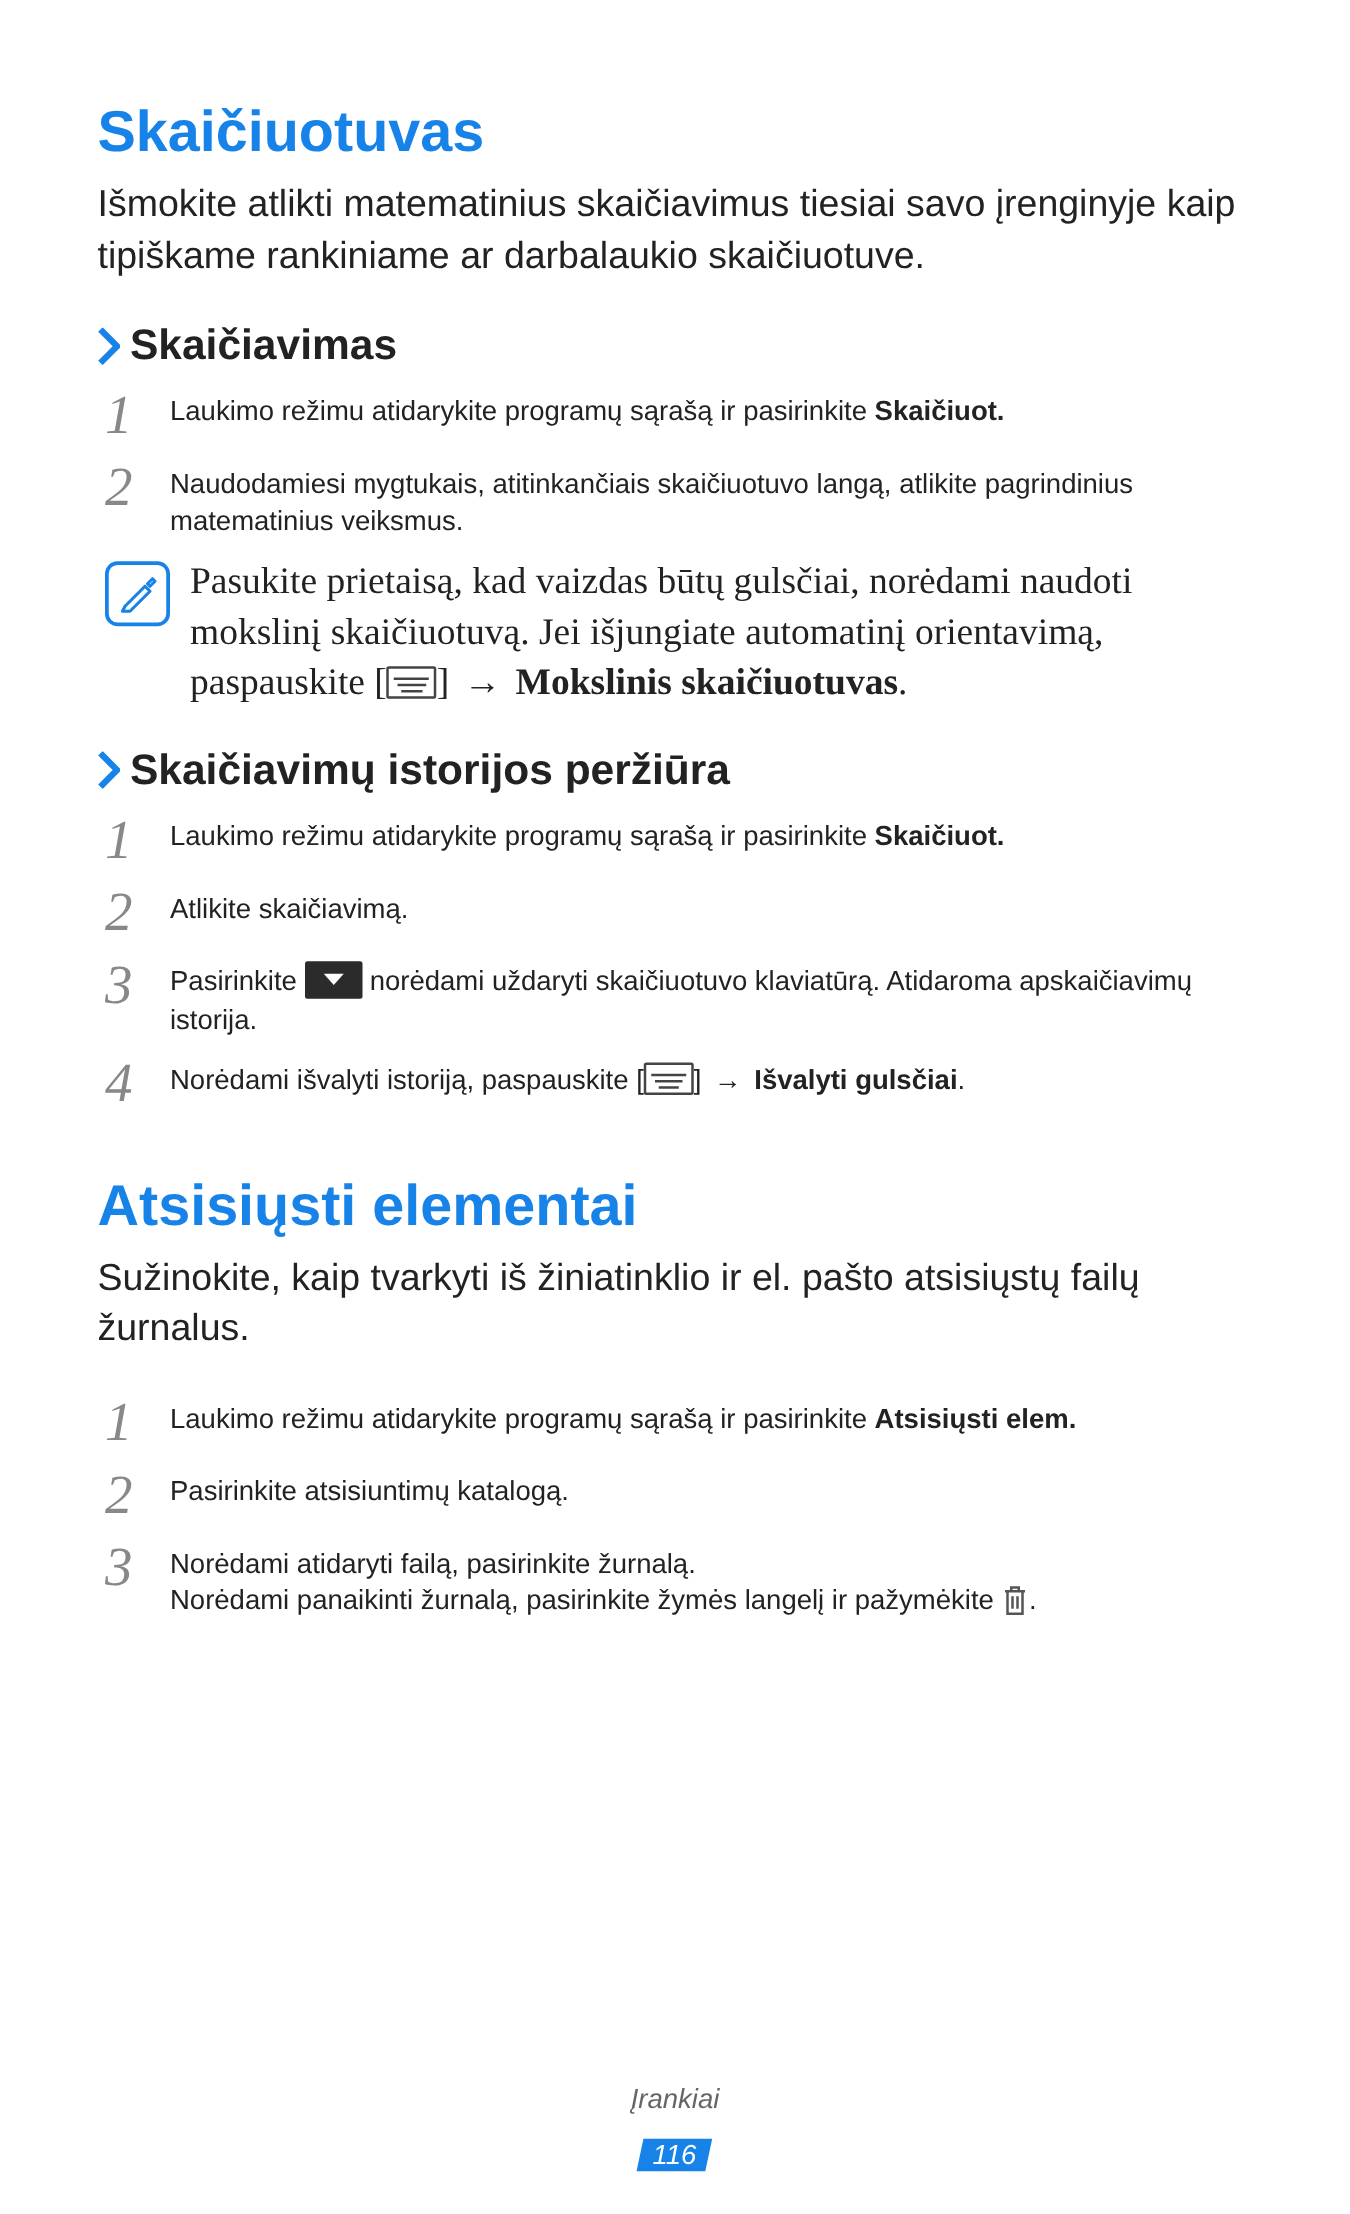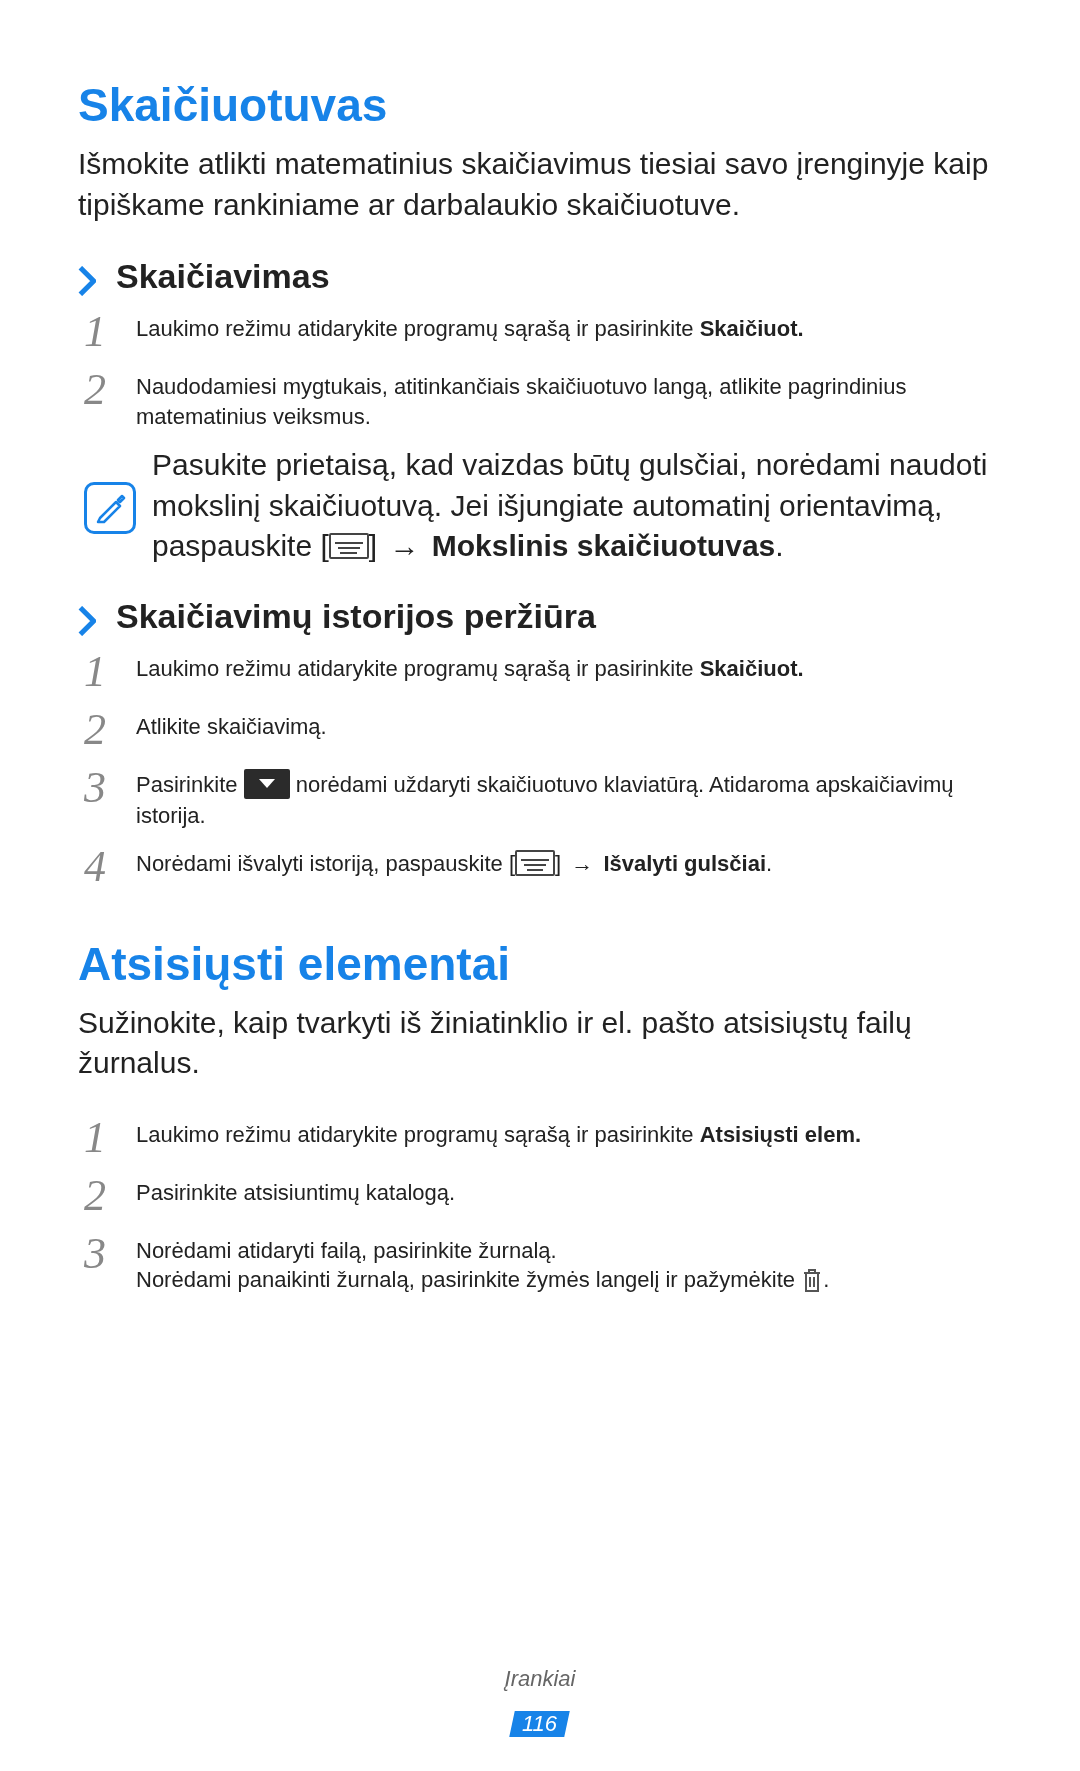--- a/index.html
+++ b/index.html
@@ -18,22 +18,22 @@
       color: #1783e8;
       margin-bottom: 12px;
     }
     .body-text {
       font-size: 30px;
       line-height: 1.35;
       margin-bottom: 32px;
     }
     .sub-head {
       display: flex;
-      align-items: flex-end;
-      gap: 20px;
+      align-items: center;
+      gap: 8px;
       margin-top: 10px;
       margin-bottom: 14px;
     }
     .sub-head .chev {
       display: inline-flex;
       align-items: center;
     }
     .sub-head .chev svg { width: 18px; height: 30px; }
     .sub-head .title {
       font-size: 34px;
@@ -58,24 +58,25 @@
     }
     .step .txt {
       font-size: 22px;
       line-height: 1.35;
       flex: 1;
       padding-top: 4px;
     }
     .step .txt b { font-weight: 700; }
     .note {
       display: flex;
-      align-items: center;
+      align-items: flex-start;
       gap: 16px;
       margin: 8px 0 30px 0;
       padding-left: 6px;
+      font-family: Liberation Serif, serif;
     }
     .note-icon {
       width: 52px;
       height: 52px;
       border: 3px solid #1783e8;
       border-radius: 10px;
       flex-shrink: 0;
       display: flex;
       align-items: center;
       justify-content: center;

